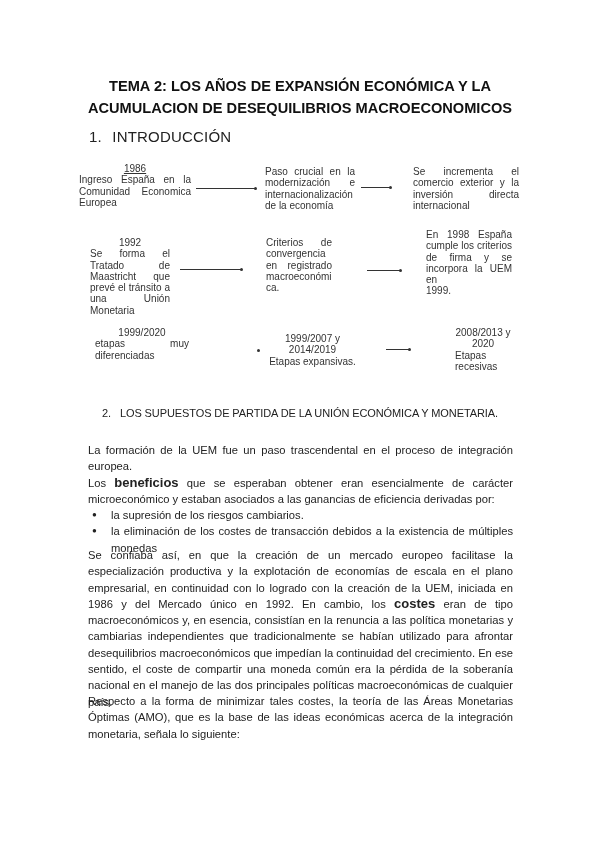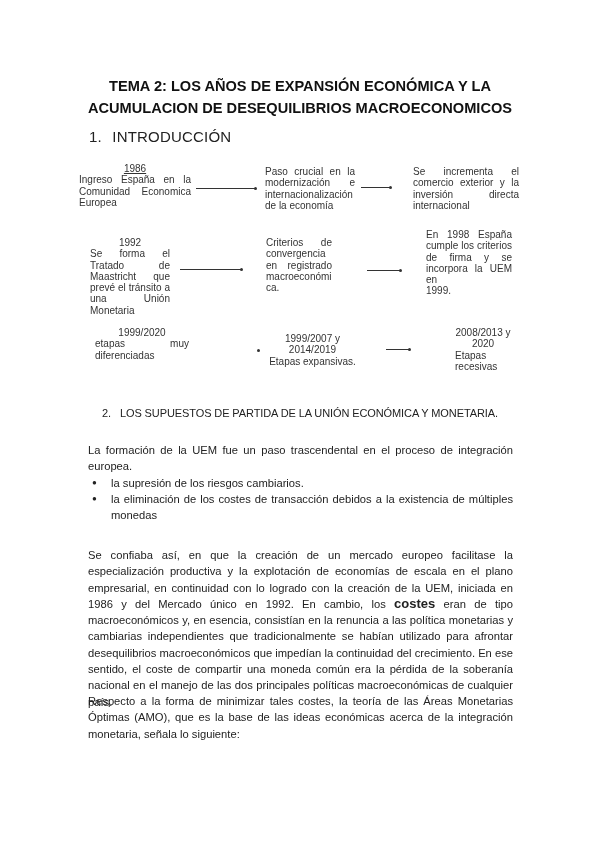--- a/index.html
+++ b/index.html
@@ -102,20 +102,21 @@
   </div>
 </div>
 
 <div class="abs h1" style="left:89px; top:407px; font-size:11px; letter-spacing:-0.1px;margin-left:13px;">
   <span>2.</span>
   <span style="margin-left:6px;">LOS SUPUESTOS DE PARTIDA DE LA UNIÓN ECONÓMICA Y MONETARIA.</span>
 </div>
 
 <div class="abs para" style="top:442px;">
   <div>La formación de la UEM fue un paso trascendental en el proceso de integración europea.</div>
+  <div><span>Los </span><b>beneficios</b><span> que se esperaban obtener eran esencialmente de carácter microeconómico y estaban asociados a las ganancias de eficiencia derivadas por:</span></div>
   <ul class="bul" style="margin-left:4px;">
     <li>la supresión de los riesgos cambiarios.</li>
     <li>la eliminación de los costes de transacción debidos a la existencia de múltiples monedas</li>
   </ul>
 </div>
 
 <div class="abs para" style="top:547px;">
   <span>Se confiaba así, en que la creación de un mercado europeo facilitase la especialización productiva y la explotación de economías de escala en el plano empresarial, en continuidad con lo logrado con la creación de la UEM, iniciada en 1986 y del Mercado único en 1992. En cambio, los </span><b>costes</b><span> eran de tipo macroeconómicos y, en esencia, consistían en la renuncia a las política monetarias y cambiarias independientes que tradicionalmente se habían utilizado para afrontar desequilibrios macroeconómicos que impedían la continuidad del crecimiento. En ese sentido, el coste de compartir una moneda común era la pérdida de la soberanía nacional en el manejo de las dos principales políticas macroeconómicas de cualquier país.</span>
 </div>
 

